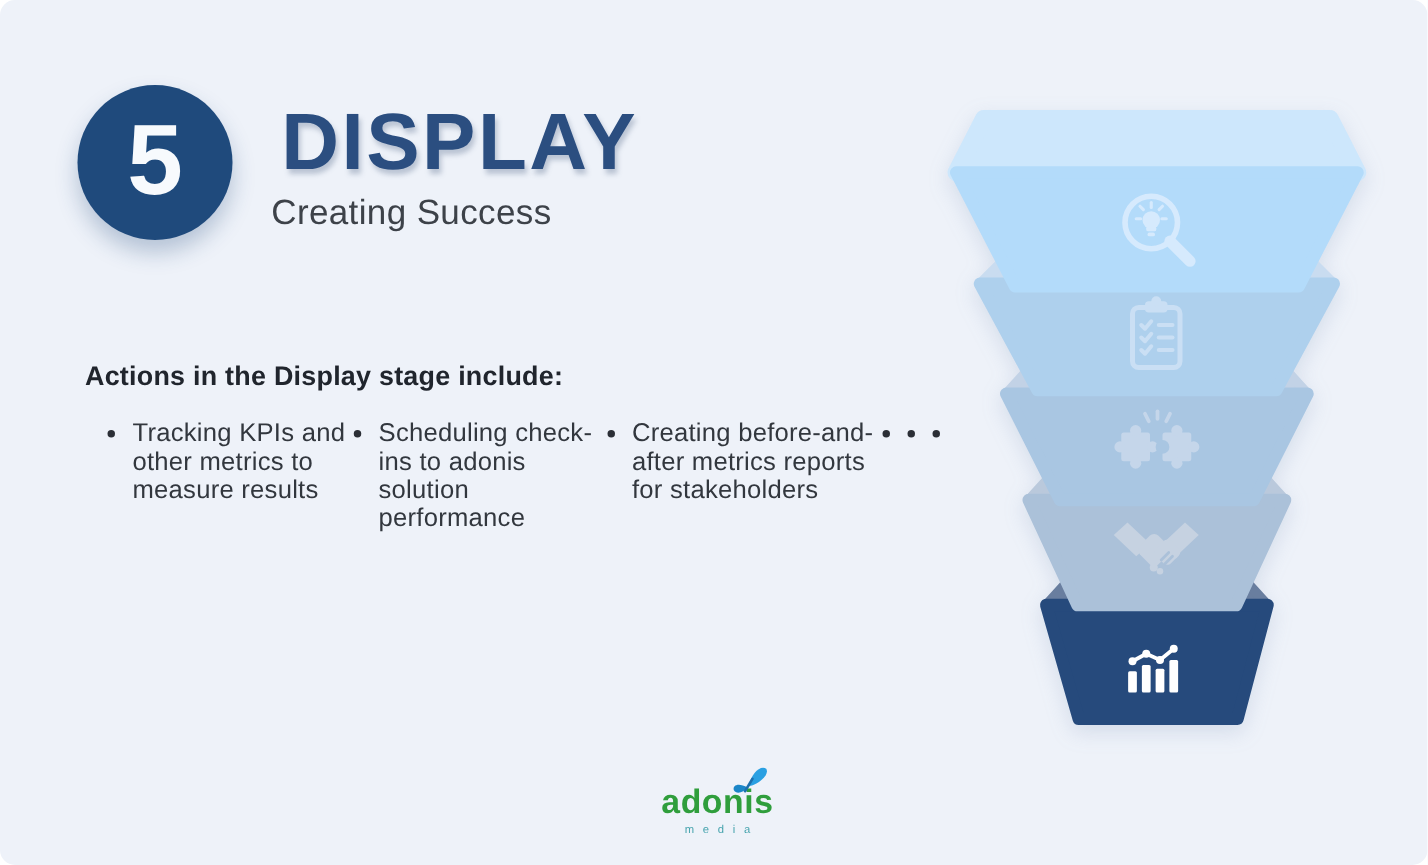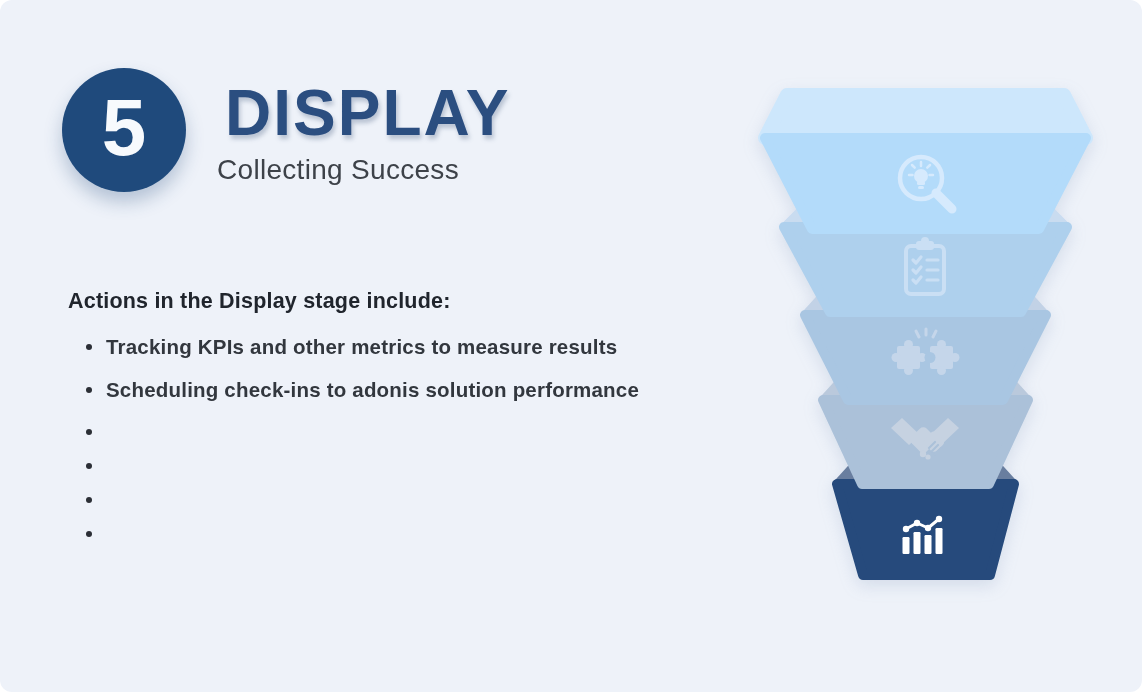--- a/index.html
+++ b/index.html
@@ -26,21 +26,21 @@
     position:absolute;left:217px;top:154px;margin:0;
     font-size:28px;font-weight:400;color:#3d4249;letter-spacing:0.3px;
   }
   
   .content-heading{
     position:absolute;left:68px;top:289px;margin:0;
     font-size:21.5px;font-weight:700;color:#20252d;letter-spacing:0.2px;
   }
   .bullet-list{
     position:absolute;left:86px;top:336px;width:680px;
-    display:flex;flex-direction:column;gap:20px;font-weight:bold;
+    display:flex;flex-direction:row;
   }
   .bullet-row{display:flex;align-items:flex-start;}
   .bullet-dot{
     width:6px;height:6px;border-radius:50%;background:#2b2f36;
     margin:8px 14px 0 0;flex:0 0 auto;
   }
   .bullet-text{font-size:20.5px;color:#32373e;letter-spacing:0.2px;line-height:1.1;}
   
   .funnel-svg{
     position:absolute;left:750px;top:85px;
@@ -61,34 +61,35 @@
 </style>
 </head>
 <body>
 
 <div class="page">
 
   <div class="step-circle">
     <span>5</span>
   </div>
   <h1 class="main-title">DISPLAY</h1>
-  <h2 class="sub-title">Collecting Success</h2>
+  <h2 class="sub-title">Creating Success</h2>
 
   <h3 class="content-heading">Actions in the Display stage include:</h3>
   <div class="bullet-list">
     <div class="bullet-row">
       <span class="bullet-dot"></span>
       <span class="bullet-text">Tracking KPIs and other metrics to measure results</span>
     </div>
     <div class="bullet-row">
       <span class="bullet-dot"></span>
       <span class="bullet-text">Scheduling check-ins to adonis solution performance</span>
     </div>
     <div class="bullet-row">
       <span class="bullet-dot"></span>
+      <span class="bullet-text">Creating before-and-after metrics reports for stakeholders</span>
     </div>
     <div class="bullet-row">
       <span class="bullet-dot"></span>
     </div>
     <div class="bullet-row">
       <span class="bullet-dot"></span>
     </div>
     <div class="bullet-row">
       <span class="bullet-dot"></span>
     </div>
@@ -197,14 +198,23 @@
         </g>
         <g fill="#d6eafd">
           <circle cx="-4" cy="-8" r="7"></circle>
           <rect x="-8" y="-3" width="8" height="4" rx="1.5"></rect>
           <rect x="-7" y="2" width="6" height="3" rx="1.5"></rect>
         </g>
       </g>
     </g>
   </svg>
 
+  <div class="logo">
+    <svg class="butterfly" width="32" height="26" viewBox="-16 -13 32 26">
+      <path d="M-1,4 C1,-6 8,-13 13,-10 C16,-5 6,3 -1,4 Z" fill="#2aa0e2"></path>
+      <path d="M-2,5 C-9,1 -14,3 -13,7 C-11,11 -5,9 -2,5 Z" fill="#1b86c8"></path>
+      <line x1="-4" y1="8" x2="2" y2="-2" stroke="#1b6fae" stroke-width="2" stroke-linecap="round"></line>
+    </svg>
+    <div class="brand-name">adonis</div>
+    <div class="brand-sub">media</div>
+  </div>
 
 </div>
 
 </body></html>

